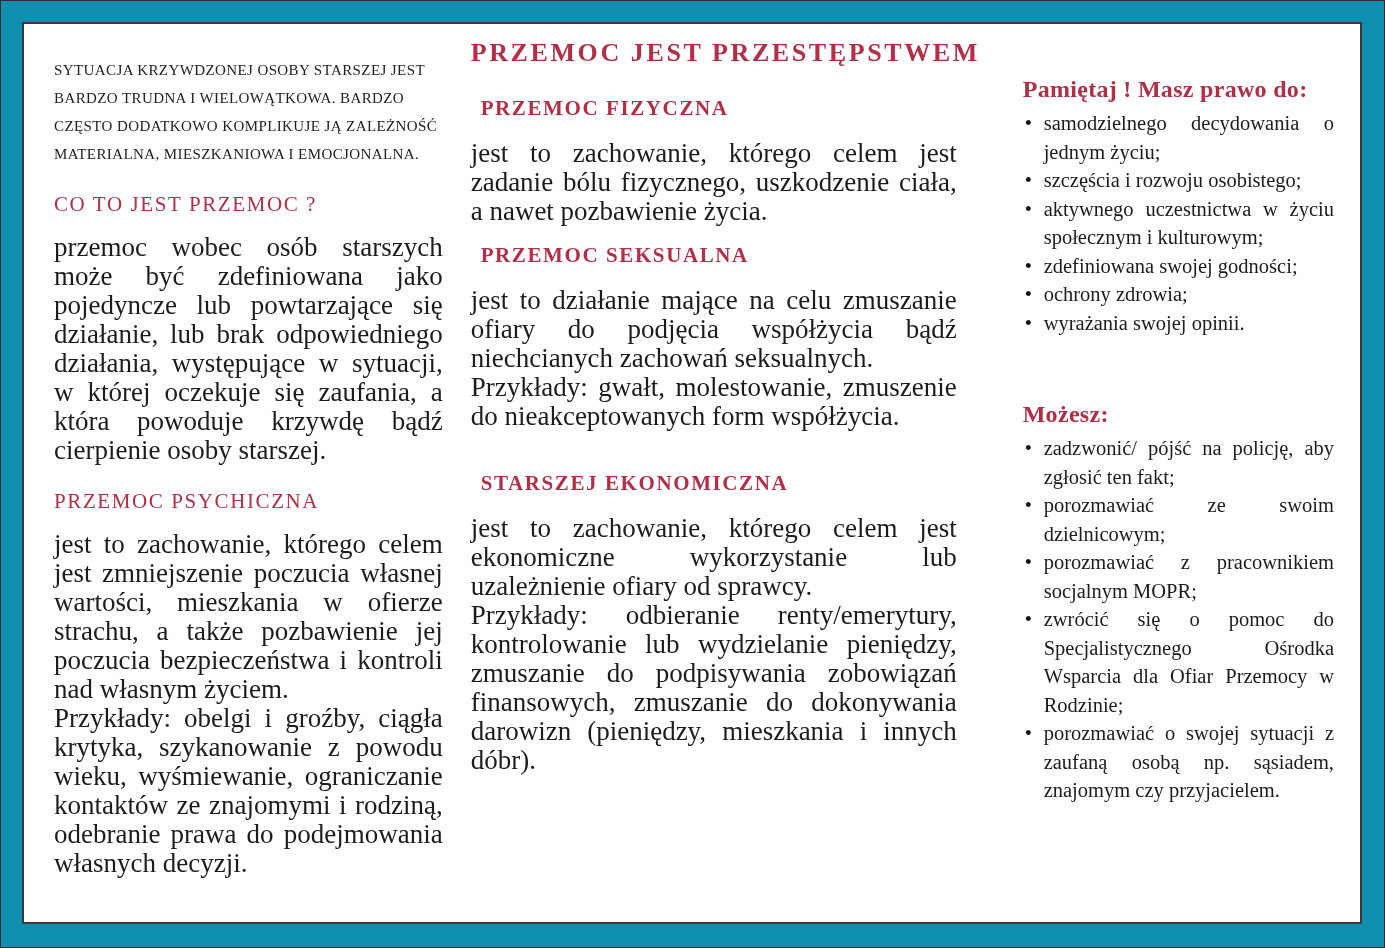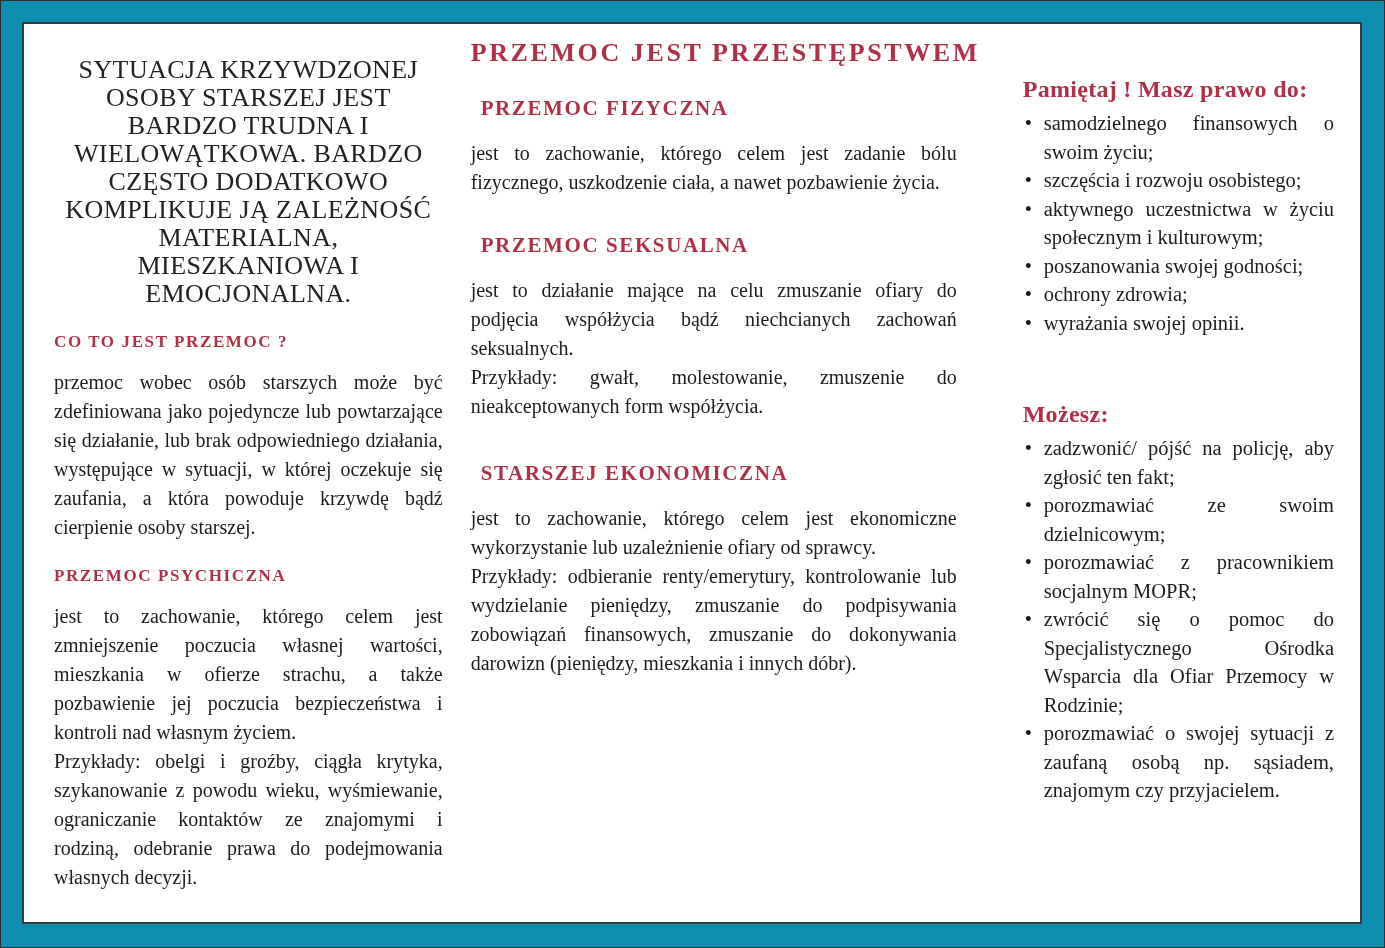--- a/index.html
+++ b/index.html
@@ -31,37 +31,37 @@
     box-sizing:border-box;
     padding:8px 26px 8px 30px;
     display:flex;
   }
   .col{box-sizing:border-box;}
   .col-left{width:402px;padding-top:24px;}
   .col-mid{width:486px;padding-top:6px;margin-left:28px;}
   .col-right{width:322px;padding-top:44px;margin-left:66px;font-family:Liberation Serif, serif;}
 
   .intro{
-    text-align:center;
-    font-size:26px;
+    text-align:left;
+    font-size:15px;
     line-height:28px;
     letter-spacing:0.4px;
     margin:0 0 4px 0;
     color:#222;
   }
   .red-heading{
     color:var(--accent);
-    font-weight:bold;
-    font-size:17px;
+    font-weight:normal;
+    font-size:21px;
     letter-spacing:1.6px;
     margin:26px 0 16px 0;
   }
   .col-left .red-heading{margin-top:24px;}
   .body-par{
-    font-size:20px;
+    font-size:27px;
     line-height:29px;
     margin:0;
     text-align:justify;
   }
   .main-title{
     color:var(--accent);
     font-weight:bold;
     font-size:26px;
     letter-spacing:2.6px;
     text-align:center;
@@ -70,21 +70,21 @@
     font-family:Liberation Serif, serif;
   }
   .mid-heading{
     color:var(--accent);
     font-weight:bold;
     font-size:21px;
     letter-spacing:1.6px;
     margin:30px 0 18px 10px;
   }
   .mid-heading.first{margin-top:28px;}
-  .sek{margin-top:36px;}
+  .sek{margin-top:17px;}
   .eko{margin-top:40px;}
   .right-heading{
     color:var(--accent);
     font-size:24px;
     letter-spacing:0.3px;
     margin:0 0 6px 0;
   }
   .bullet-list{
     list-style:none;
     margin:0;padding:0;
@@ -132,24 +132,24 @@
       <p class="body-par">Przykłady: gwałt, molestowanie, zmuszenie do nieakceptowanych form współżycia.</p>
 
       <h2 class="mid-heading eko">STARSZEJ EKONOMICZNA</h2>
       <p class="body-par">jest to zachowanie, którego celem jest ekonomiczne wykorzystanie lub uzależnienie ofiary od sprawcy.</p>
       <p class="body-par">Przykłady: odbieranie renty/emerytury, kontrolowanie lub wydzielanie pieniędzy, zmuszanie do podpisywania zobowiązań finansowych, zmuszanie do dokonywania darowizn (pieniędzy, mieszkania i innych dóbr).</p>
     </div>
 
     <div class="col col-right">
       <h2 class="right-heading">Pamiętaj ! Masz prawo do:</h2>
       <ul class="bullet-list">
-        <li>samodzielnego finansowych o swoim życiu;</li>
+        <li>samodzielnego decydowania o jednym życiu;</li>
         <li>szczęścia i rozwoju osobistego;</li>
         <li>aktywnego uczestnictwa w życiu społecznym i kulturowym;</li>
-        <li>poszanowania swojej godności;</li>
+        <li>zdefiniowana swojej godności;</li>
         <li>ochrony zdrowia;</li>
         <li>wyrażania swojej opinii.</li>
       </ul>
 
       <h2 class="right-heading right-gap">Możesz:</h2>
       <ul class="bullet-list">
         <li>zadzwonić/ pójść na policję, aby zgłosić ten fakt;</li>
         <li>porozmawiać ze swoim dzielnicowym;</li>
         <li>porozmawiać z pracownikiem socjalnym MOPR;</li>
         <li>zwrócić się o pomoc do Specjalistycznego Ośrodka Wsparcia dla Ofiar Przemocy w Rodzinie;</li>

